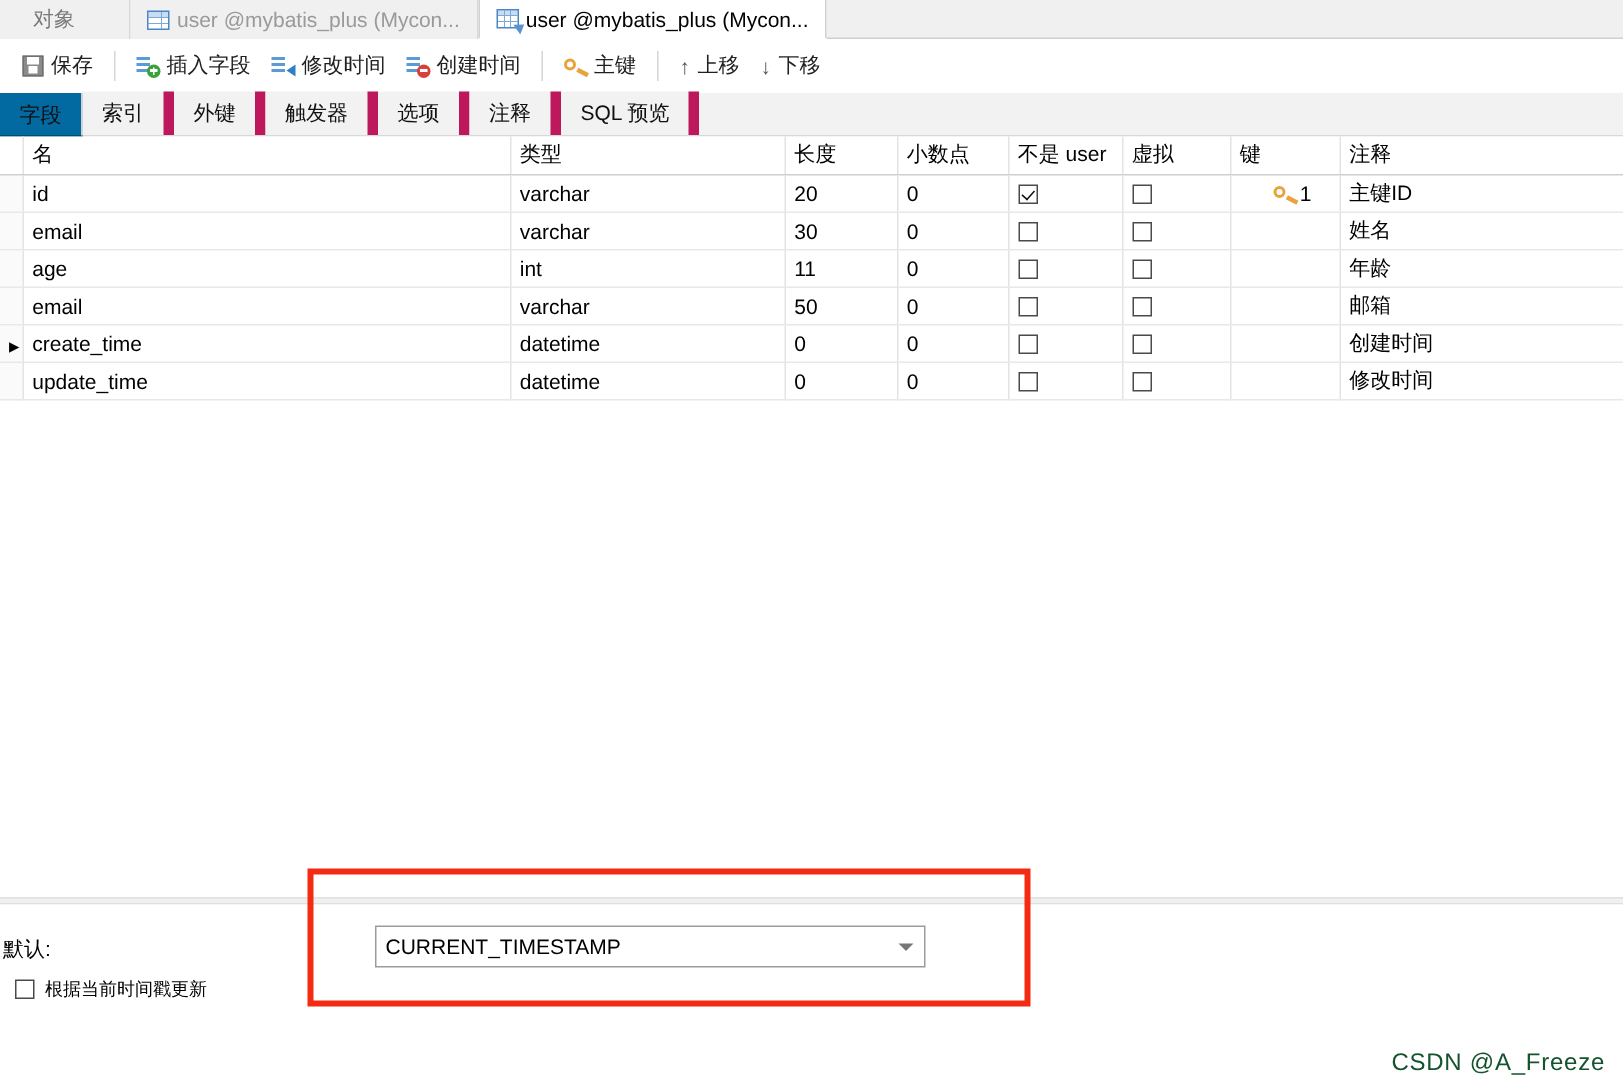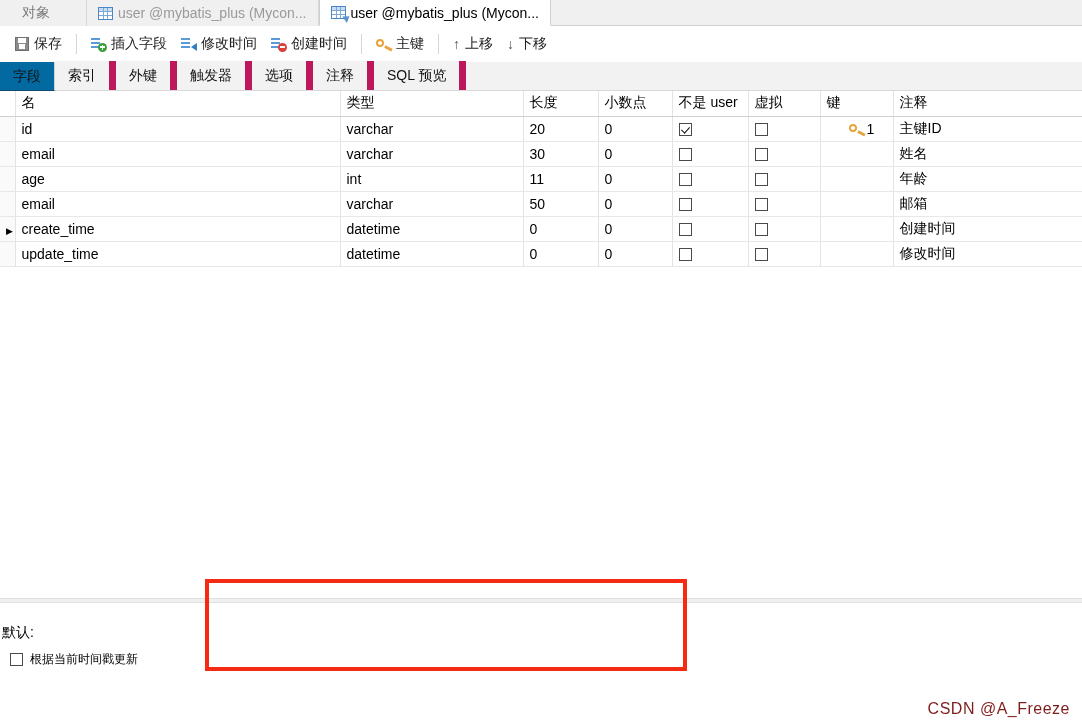--- a/index.html
+++ b/index.html
@@ -198,21 +198,21 @@
     padding: 0 7px 0 6px; font-size: 14px; color:#000;
   }
   .chev { width:0;height:0; border-left:5px solid transparent; border-right:5px solid transparent; border-top:5px solid #555; opacity:.8; }
 
   .redbox {
     position:absolute; left:205px; top:579px; width:482px; height:92px;
     border: 4px solid #f42b12; background: transparent; pointer-events:none;
   }
   .watermark {
     position:absolute; right:12px; bottom:8px;
-    font-size: 16px; color:#7f1d1d; letter-spacing:0.5px;
+    font-size: 16px; color:#14532d; letter-spacing:0.5px;
   }
 </style>
 </head>
 <body>
 
 <div id="app">
 
   <div class="tabbar">
     <div class="tab first">
       <span>对象</span>
@@ -389,20 +389,24 @@
             <td>修改时间</td>
           </tr>
         </tbody>
     </table>
   </div>
 
   <div class="divider"></div>
 
   <div class="bottom">
     <div class="lbl-default">默认:</div>
+    <div class="combo">
+      <span>CURRENT_TIMESTAMP</span>
+      <span class="chev"></span>
+    </div>
     <div class="chk-row">
       <span class="cb" id="ts-cb"></span>
       <span>根据当前时间戳更新</span>
     </div>
   </div>
 
   <div class="redbox" style="border-color: rgb(244, 43, 18);"></div>
   <div class="watermark">CSDN @A_Freeze</div>
 </div>
 

